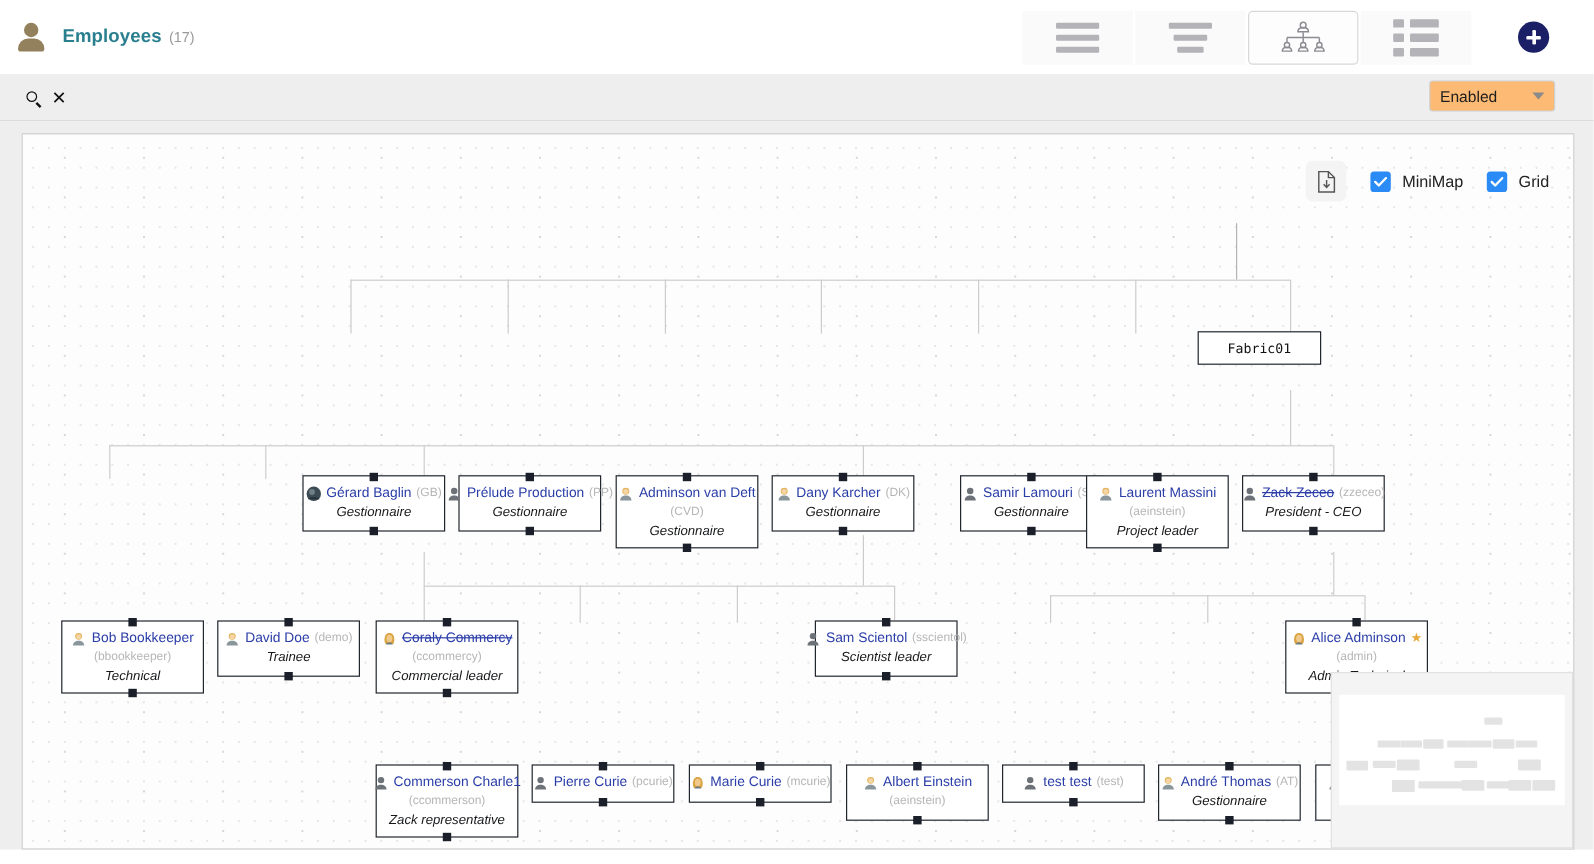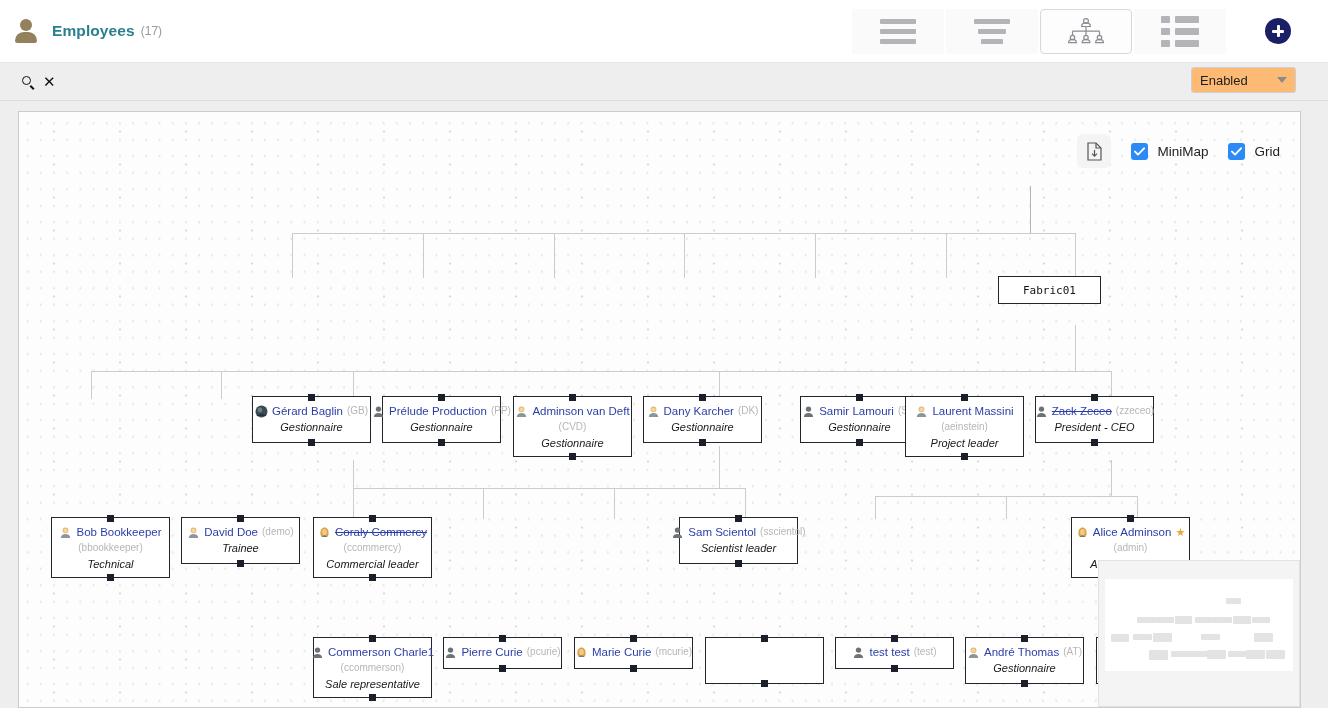--- a/index.html
+++ b/index.html
@@ -57,21 +57,21 @@
   .xmark{font-size:15px;line-height:12px;color:#111;font-weight:bold;cursor:pointer;font-family:"DejaVu Sans",sans-serif;}
   .selwrap{position:absolute;right:32px;top:4px;}
   .sel{
     width:105px;height:26px;background:#fdba74;border:1px solid #cfcfcf;border-radius:3px;
     display:flex;align-items:center;padding:0 8px;box-sizing:border-box;cursor:pointer;
   }
   .sel-val{font-size:13px;color:#1d1d1d;flex:1;}
   .caret{width:0;height:0;border-left:5px solid transparent;border-right:5px solid transparent;border-top:6px solid #8a8a8a;}
 
   
-  .canvas-outer{position:relative;height:607px;background:#eeeeee;padding:10px 27px 0 18px;box-sizing:border-box;}
+  .canvas-outer{position:relative;height:607px;background:#eeeeee;padding:10px 16px 0 18px;box-sizing:border-box;}
   .canvas{
     position:relative;width:100%;height:100%;background:#fdfdfd;
     border:1px solid #cdcdcd;overflow:hidden;box-sizing:border-box;
   }
   .canvas.grid{
     background-image:
       radial-gradient(circle, #d7d7d7 1px, transparent 1.2px),
       radial-gradient(circle, #e6e6e6 1px, transparent 1.2px);
     background-size:66px 33px, 13.2px 16.5px;
     background-position:2px 3px, 2px 3px;
@@ -450,21 +450,21 @@
           <span class="port b"></span>
           <div class="node-inner">
             <div class="nline name">
               <svg class="av" viewBox="0 0 13 13">
                 <circle cx="6.5" cy="4.1" r="2.7" fill="#6d7278"></circle>
                 <path d="M1.9 12c0-2.6 2-4 4.6-4s4.6 1.4 4.6 4z" fill="#6d7278"></path>
               </svg>
               <span class="nm">Commerson Charle1</span>
             </div>
             <div class="nline"><span class="lg">(ccommerson)</span></div>
-            <div class="ttl">Sale representative</div>
+            <div class="ttl">Zack representative</div>
           </div>
         </div>
         <div class="node" style="left: 424px; top: 525px; width: 119px; height: 32px;">
           <span class="port t"></span>
           <span class="port b"></span>
           <div class="node-inner">
             <div class="nline name">
               <svg class="av" viewBox="0 0 13 13">
                 <circle cx="6.5" cy="4.1" r="2.7" fill="#6d7278"></circle>
                 <path d="M1.9 12c0-2.6 2-4 4.6-4s4.6 1.4 4.6 4z" fill="#6d7278"></path>
@@ -485,20 +485,31 @@
                 <path d="M3.6 11c.5-1 1.6-1.5 2.9-1.5s2.4.5 2.9 1.5z" fill="#6b7b86"></path>
               </svg>
               <span class="nm">Marie Curie</span>
               <span class="lg">(mcurie)</span>
             </div>
           </div>
         </div>
         <div class="node" style="left: 686px; top: 525px; width: 119px; height: 47px;">
           <span class="port t"></span>
           <span class="port b"></span>
+          <div class="node-inner">
+            <div class="nline name">
+              <svg class="av" viewBox="0 0 13 13">
+                <circle cx="6.5" cy="4.3" r="2.9" fill="#e5b25e"></circle>
+                <circle cx="6.5" cy="4.6" r="2.1" fill="#f3d6a3"></circle>
+                <path d="M1.8 12c0-2.6 2.1-4 4.7-4s4.7 1.4 4.7 4z" fill="#8a959c"></path>
+              </svg>
+              <span class="nm">Albert Einstein</span>
+            </div>
+            <div class="nline"><span class="lg">(aeinstein)</span></div>
+          </div>
         </div>
         <div class="node" style="left: 816px; top: 525px; width: 119px; height: 32px;">
           <span class="port t"></span>
           <span class="port b"></span>
           <div class="node-inner">
             <div class="nline name">
               <svg class="av" viewBox="0 0 13 13">
                 <circle cx="6.5" cy="4.1" r="2.7" fill="#6d7278"></circle>
                 <path d="M1.9 12c0-2.6 2-4 4.6-4s4.6 1.4 4.6 4z" fill="#6d7278"></path>
               </svg>

